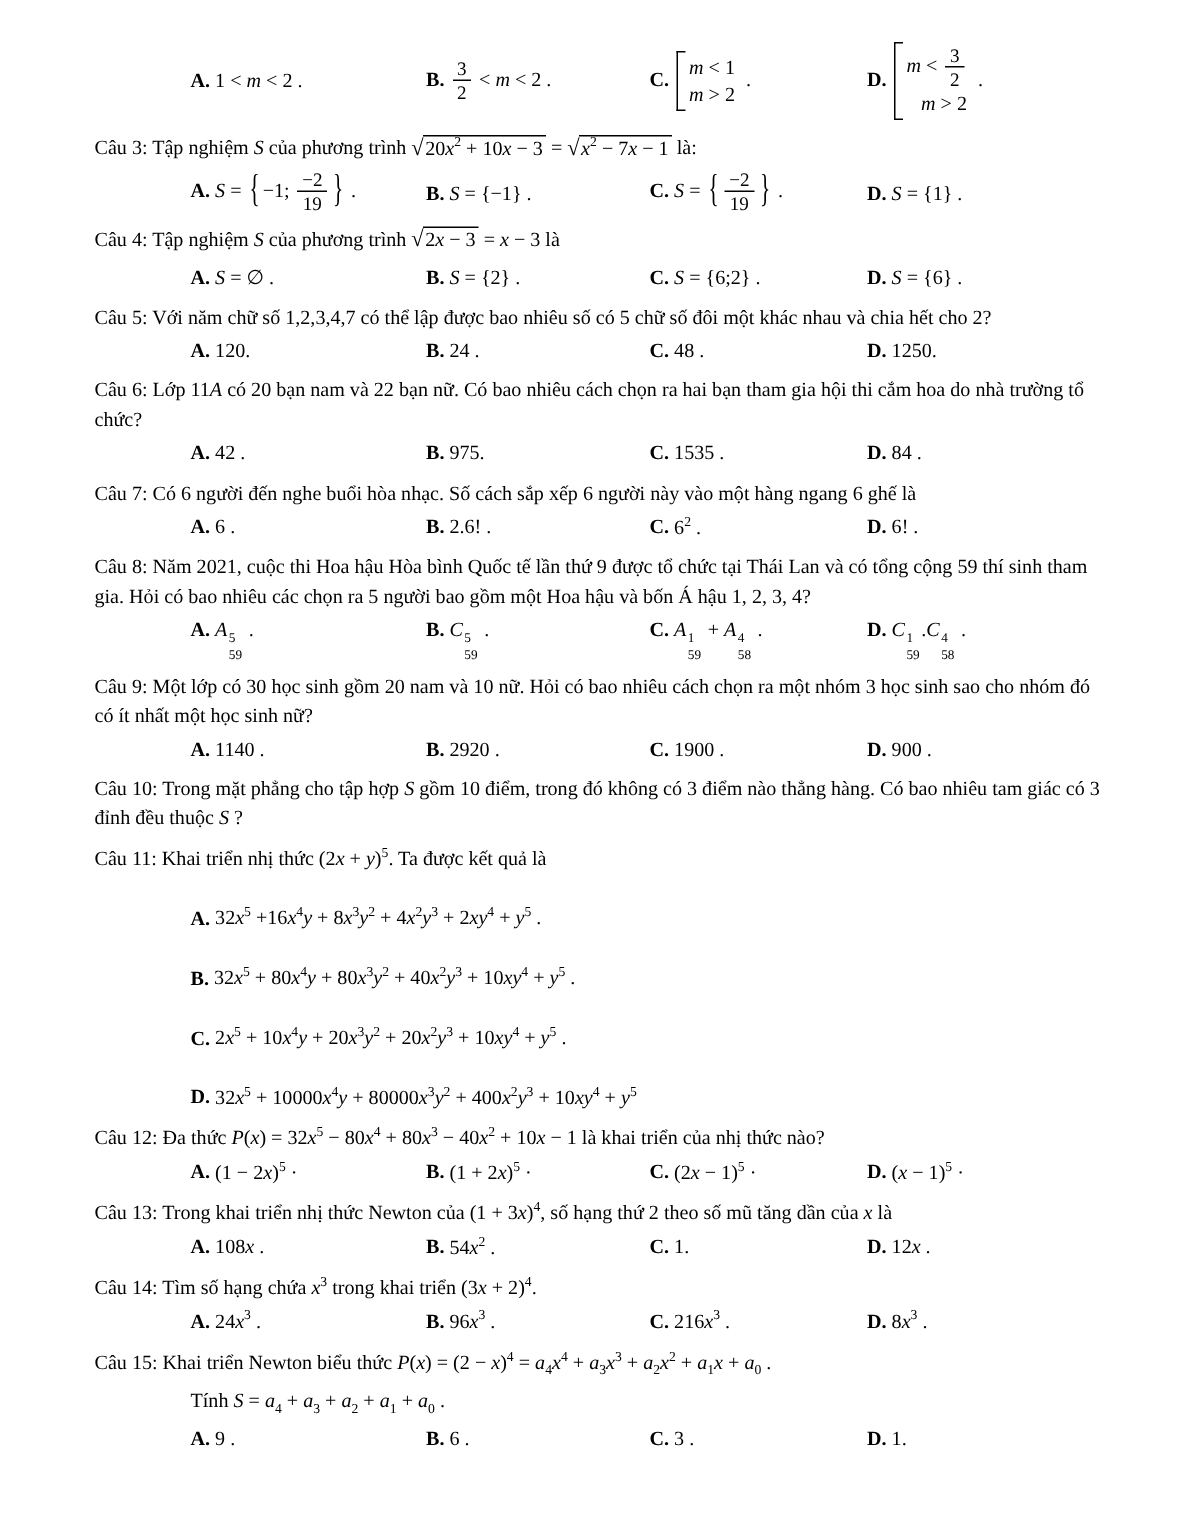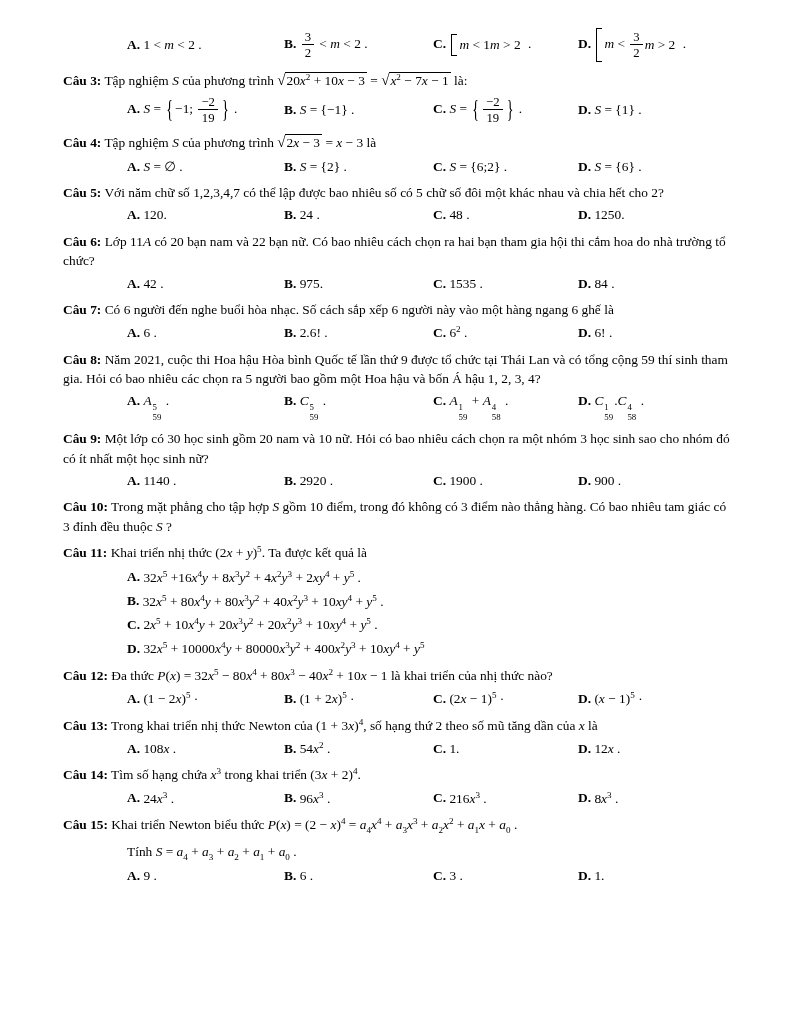--- a/index.html
+++ b/index.html
@@ -8,43 +8,43 @@
     width:792px; height:1024px; box-sizing:border-box;
     background:#ffffff; color:#000;
     font-family:"Liberation Serif", serif;
     font-size:13.4px; line-height:1.45;
     padding:24px 58px 16px 63px;
   }
   .question { margin-top:7px; }
   .question:first-child { margin-top:0; }
   .stem { text-align:left; }
   .stem2 { padding-left:64px; margin-top:4px; }
-  .qlabel { font-weight:bold;text-align:center; }
+  .qlabel { font-weight:normal;text-align:center; }
   .olabel { font-weight:bold; }
   .options.row {
     display:grid;
     grid-template-columns:157px 149px 145px auto;
     padding-left:64px; margin-top:3px; align-items:center;
   }
   .options.stack { margin-top:2px; }
-  .options.stack .option { padding-left:64px; margin-top:4px; }
+  .options.stack .option { padding-left:64px; margin-top:20px; }
   .option { white-space:nowrap; }
   i { font-style:italic; }
   sup { font-size:0.68em; }
   sub { font-size:0.68em; }
   
   .frac { display:inline-block; vertical-align:middle; text-align:center; line-height:1.1; font-size:0.95em; margin:0 2px; }
   .fnum { display:block; border-bottom:1px solid #000; padding:0 3px 0; }
   .fden { display:block; padding-top:1px; }
   
   .sqrt { white-space:nowrap;text-align:center; }
   .rad { font-size:1.12em; }
   .radicand { border-top:1px solid #000; padding:0 2px 0 1px; }
   
-  .cases { display:inline-flex; flex-direction:row; align-items:center; vertical-align:middle; position:relative; padding:2px 2px 2px 8px; margin:1px 2px; }
+  .cases { display:inline-flex; flex-direction:column; align-items:flex-end; vertical-align:middle; position:relative; padding:2px 2px 2px 8px; margin:1px 2px; }
   .cases::before { content:""; position:absolute; left:0; top:0; bottom:0; width:5px;
     border-left:1.5px solid #000; border-top:1.5px solid #000; border-bottom:1.5px solid #000; }
   .cline { line-height:1.35; }
   
   .bigb { display:inline-block; transform:scaleY(1.85); font-size:1.05em; margin:0 2px; }
   
   .supsub { display:inline-flex; flex-direction:column; align-items:flex-start; font-size:0.66em; line-height:1.15; vertical-align:-0.5em; margin:0 1px; }
 </style>
 </head>
 <body>

